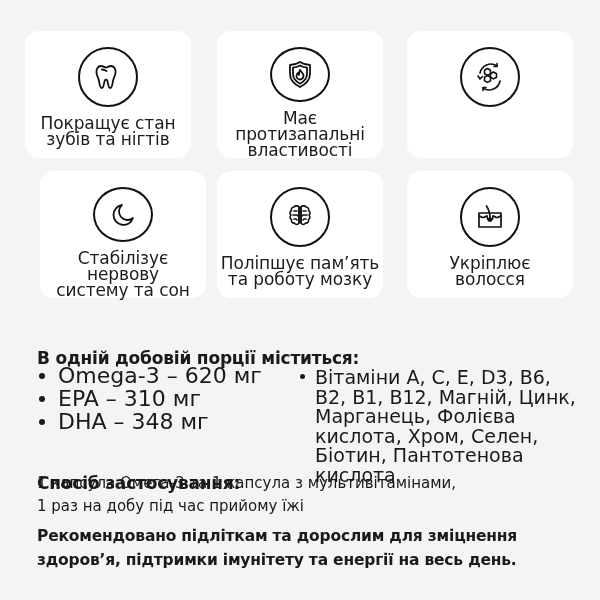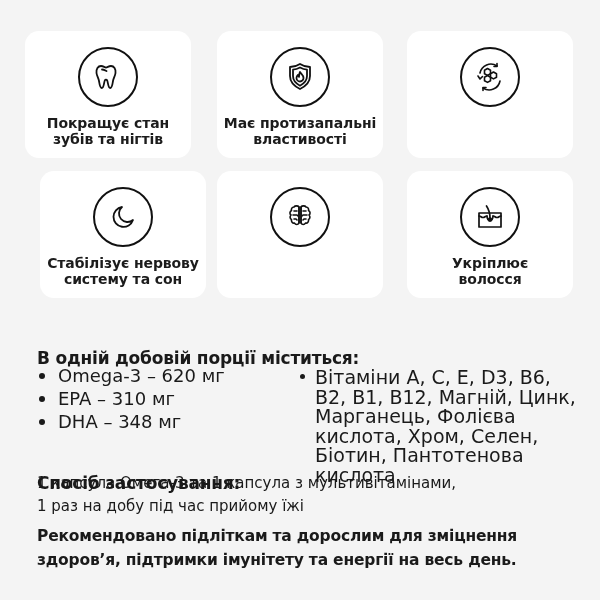--- a/index.html
+++ b/index.html
@@ -8,30 +8,30 @@
   .card {
     position: absolute; width: 166px; height: 127px; background: #ffffff;
     border-radius: 14px; display: flex; flex-direction: column; align-items: center;
   }
   .icon-circle {
     width: 60px; height: 60px; border: 2.2px solid #111; border-radius: 50%;
     margin-top: 16px; display: flex; align-items: center; justify-content: center;
   }
   .icon-circle svg { width: 36px; height: 36px; }
   .card-label {
-    margin-top: 8px; font-size: 14px; line-height: 16px; text-align: center;
-    font-weight: 700; color: #1c1c1c; white-space: pre-line; letter-spacing: -0.1px;
+    margin-top: 8px; font-size: 17px; line-height: 16px; text-align: center;
+    font-weight: 400; color: #1c1c1c; white-space: pre-line; letter-spacing: -0.1px;
   }
   .sec-title { position: absolute; left: 37px; font-size: 17px; font-weight: 700; letter-spacing: -0.2px; margin-top: 28px; }
   .list { position: absolute; list-style: none; }
   .list li { position: relative; padding-left: 22px; }
   .list li::before {
     content: ""; position: absolute; left: 3px; width: 6px; height: 6px; border-radius: 50%; background: #1a1a1a;
   }
-  .list-left { left: 36px; top: 364px; font-size: 18px; line-height: 23px; }
+  .list-left { left: 36px; top: 364px; font-size: 22px; line-height: 23px; }
   .list-left li::before { top: 9px; }
   .list-right { left: 297px; top: 368px; font-size: 19px; line-height: 19.5px; width: 290px; }
   .list-right li { padding-left: 18px; }
   .list-right li::before { top: 6px; width: 5px; height: 5px; }
   .usage { position: absolute; left: 37px; top: 472px; font-size: 15px; line-height: 23px; white-space: pre-line; }
   .recommend {
     position: absolute; left: 37px; top: 524px; font-size: 15.5px; line-height: 24px;
     font-weight: 700; white-space: pre-line; letter-spacing: -0.2px;
   }
 </style>
@@ -89,20 +89,22 @@
 <div class="card" style="left:217px;top:171px;">
   <div class="icon-circle">
     <svg viewBox="0 0 36 36" fill="none" stroke="#111" stroke-width="1.6" stroke-linejoin="round" stroke-linecap="round">
       <path d="M17 8c-1-1.5-4-1.5-5 0-2 0-3 2-2.5 3.5-2 1-2 3.5-.5 4.5-1.5 1.5-1 4 .5 4.5-.5 2 1 4 3 3.5 1 2 3.5 2 4.5 0z"></path>
       <path d="M19 8c1-1.5 4-1.5 5 0 2 0 3 2 2.5 3.5 2 1 2 3.5.5 4.5 1.5 1.5 1 4-.5 4.5.5 2-1 4-3 3.5-1 2-3.5 2-4.5 0z"></path>
       <path d="M17 8v16M19 8v16"></path>
       <path d="M12 12h3M11 16h4l1 1M12 20h2l1 1"></path>
       <path d="M24 12h-3M25 16h-4l-1 1M24 20h-2l-1 1"></path>
     </svg>
   </div>
+  <div class="card-label">Поліпшує пам’ять
+та роботу мозку</div>
 </div>
 
 <div class="card" style="left:407px;top:171px;">
   <div class="icon-circle">
     <svg viewBox="0 0 36 36" fill="none" stroke="#111" stroke-width="1.7" stroke-linejoin="round" stroke-linecap="round">
       <path d="M7 14h22v14H7z"></path>
       <path d="M7 17c2 0 2 1.5 4 1.5s2-1.5 4-1.5M21 17c2 0 2 1.5 4 1.5s2-1.5 4-1.5"></path>
       <path d="M15 17c0 3 1.5 5 3 5s3-2 3-5"></path>
       <circle cx="18" cy="20.5" r="1.4" fill="#111"></circle>
       <path d="M18 19c0-5-1.5-9-3.5-12"></path>

